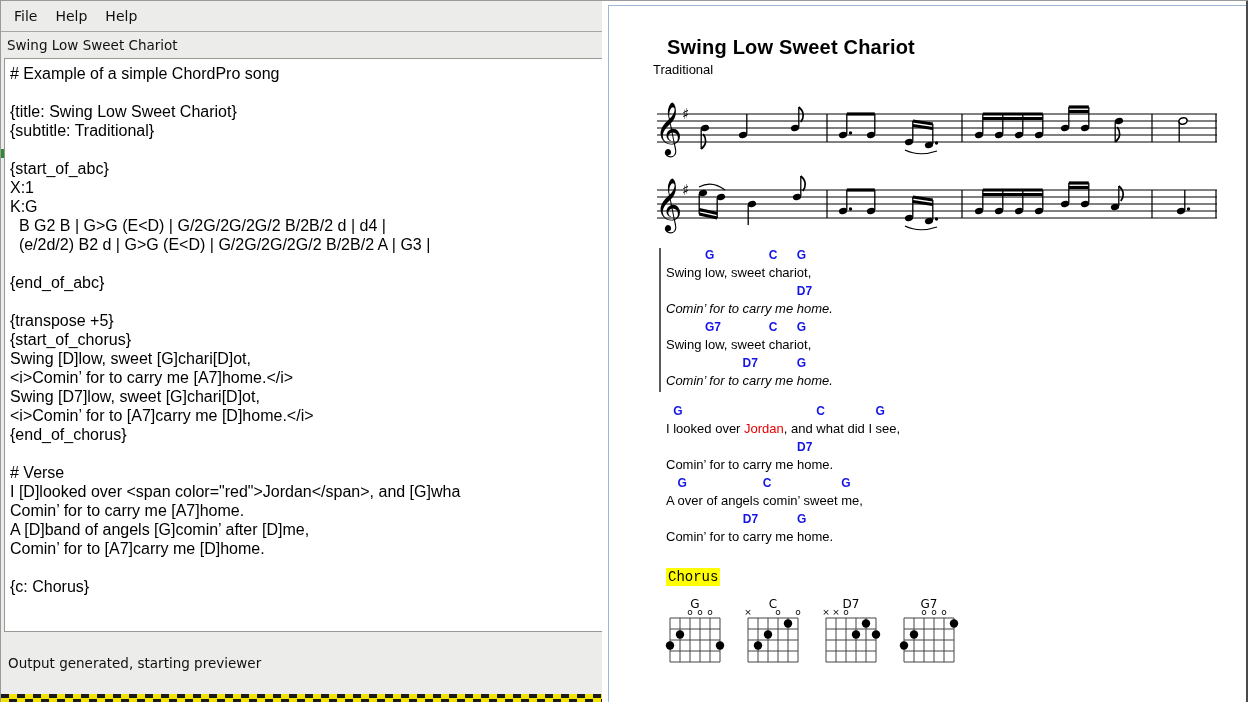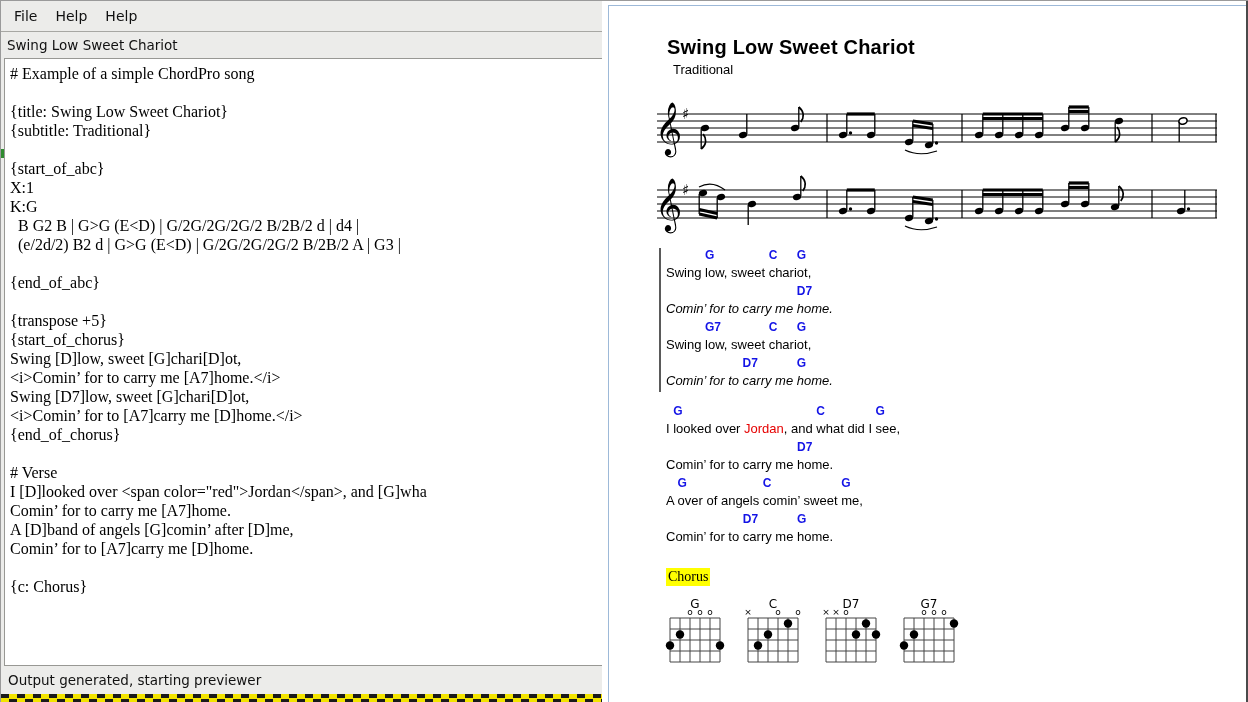--- a/index.html
+++ b/index.html
@@ -13,23 +13,23 @@
     position:absolute;left:0;top:0;width:724px;height:702px;background:#ececea;
     border-left:1px solid #9a9a9a;border-right:2px solid #4a4a4a;box-sizing:border-box;
     display:flex;flex-direction:column;
   }
   .menubar{height:30px;display:flex;align-items:center;padding:0 4px;
     border-bottom:1px solid #a7a7a3;font-size:14px;color:#111;}
   .menu-item{padding:3px 9px;cursor:default}
   .tabrow{height:26px;display:flex;align-items:center;padding:0 6px;font-size:13.5px;color:#111}
   .editor{flex:1;margin:0 2px 0 3px;background:#fff;border:1px solid #989894;
     overflow:hidden;padding:5px 0 0 5px;box-sizing:border-box;position:relative}
-  pre.code{margin:0;font-family:Liberation Serif, serif;
+  pre.code{margin:0;font-family:Liberation Sans, sans-serif;
     font-size:16px;line-height:19px;white-space:pre;color:#000}
-  .statusbar{height:28px;display:flex;align-items:center;padding:0 7px;font-size:13.5px;color:#111}
+  .statusbar{height:28px;display:flex;align-items:center;padding:17px 7px;font-size:13.5px;color:#111}
   .hazard{height:9px;background-color:#f2e400;
     background-image:
       repeating-linear-gradient(90deg,#1a1a1a 0 8px,#f2e400 8px 16px),
       repeating-linear-gradient(90deg,#f2e400 0 8px,#1a1a1a 8px 16px);
     background-size:100% 4px,100% 4px;background-position:0 0,0 5px;background-repeat:no-repeat;}
   .green-tick{position:absolute;left:0;top:148px;width:3px;height:9px;background:#2f8b2f}
   
   .right-panel{position:absolute;left:602px;top:0;width:646px;height:702px;background:#fff;overflow:hidden}
   .page{position:absolute;left:6px;top:4px;width:720px;height:780px;border:1px solid var(--pageborder,#9db9d8);background:#fff}
   .win-right-border{position:absolute;right:0;top:0;width:2px;height:702px;background:#4a4a4a}
@@ -37,21 +37,21 @@
   .song-title{font-family:"Liberation Sans",sans-serif;font-size:20px;font-weight:bold;color:#000;letter-spacing:.2px}
   .song-subtitle{font-family:"Liberation Sans",sans-serif;font-size:13px;color:#000}
   .lyric-line{white-space:pre;font-family:"Liberation Sans",sans-serif;font-size:13px;color:#000}
   .lyric-line.it .t{font-style:italic}
   .seg{display:inline-block;vertical-align:bottom;white-space:pre}
   .seg .c{display:block;height:16px;font-size:12px;font-weight:bold;color:var(--chord,#1414e6);font-style:normal;line-height:15px}
   .seg .c.empty{visibility:hidden}
   .seg .t{display:block;height:20px;line-height:18px}
   .chorus-block{border-left:2px solid #5a5a5a;padding-left:5px}
   .chorus-label{display:inline-block;background:var(--hl,#ffff00);color:#000;
-    font-family:Liberation Serif, serif;font-size:14px;padding:0 2px;line-height:18px}
+    font-family:Liberation Mono, monospace;font-size:14px;padding:0 2px;line-height:18px}
   .diagrams{display:flex;gap:16px}
   svg text{font-family:"DejaVu Sans",sans-serif}
 </style>
 </head>
 <body>
 
 <div class="left-panel">
   <div class="menubar">
     <span class="menu-item">File</span>
     <span class="menu-item">Help</span>
@@ -93,21 +93,21 @@
   <div class="statusbar">
     <span>Output generated, starting previewer</span>
   </div>
   <div class="hazard"></div>
   <div class="green-tick"></div>
 </div>
 
 <div class="right-panel">
   <div class="page">
     <div class="block song-title" style="left:58px;top:30px">Swing Low Sweet Chariot</div>
-    <div class="block song-subtitle" style="left:64px;top:56px">Traditional</div>
+    <div class="block song-subtitle" style="left:44px;top:56px">Traditional</div>
 
     <svg class="block" style="left:48px;top:86px" width="572" height="72" viewBox="0 0 572 72" id="staff1">
         <line x1="0" y1="22" x2="560" y2="22" stroke="#000" stroke-width="1"></line>
         <line x1="0" y1="29" x2="560" y2="29" stroke="#000" stroke-width="1"></line>
         <line x1="0" y1="36" x2="560" y2="36" stroke="#000" stroke-width="1"></line>
         <line x1="0" y1="43" x2="560" y2="43" stroke="#000" stroke-width="1"></line>
         <line x1="0" y1="50" x2="560" y2="50" stroke="#000" stroke-width="1"></line>
         <text x="-2" y="52" font-size="46px" fill="#000">𝄞</text>
         <text x="25" y="27" font-size="15px" fill="#000">♯</text>
         <ellipse cx="48" cy="36" rx="4.2" ry="3.1" transform="rotate(-18 48 36)" fill="#000"></ellipse>

